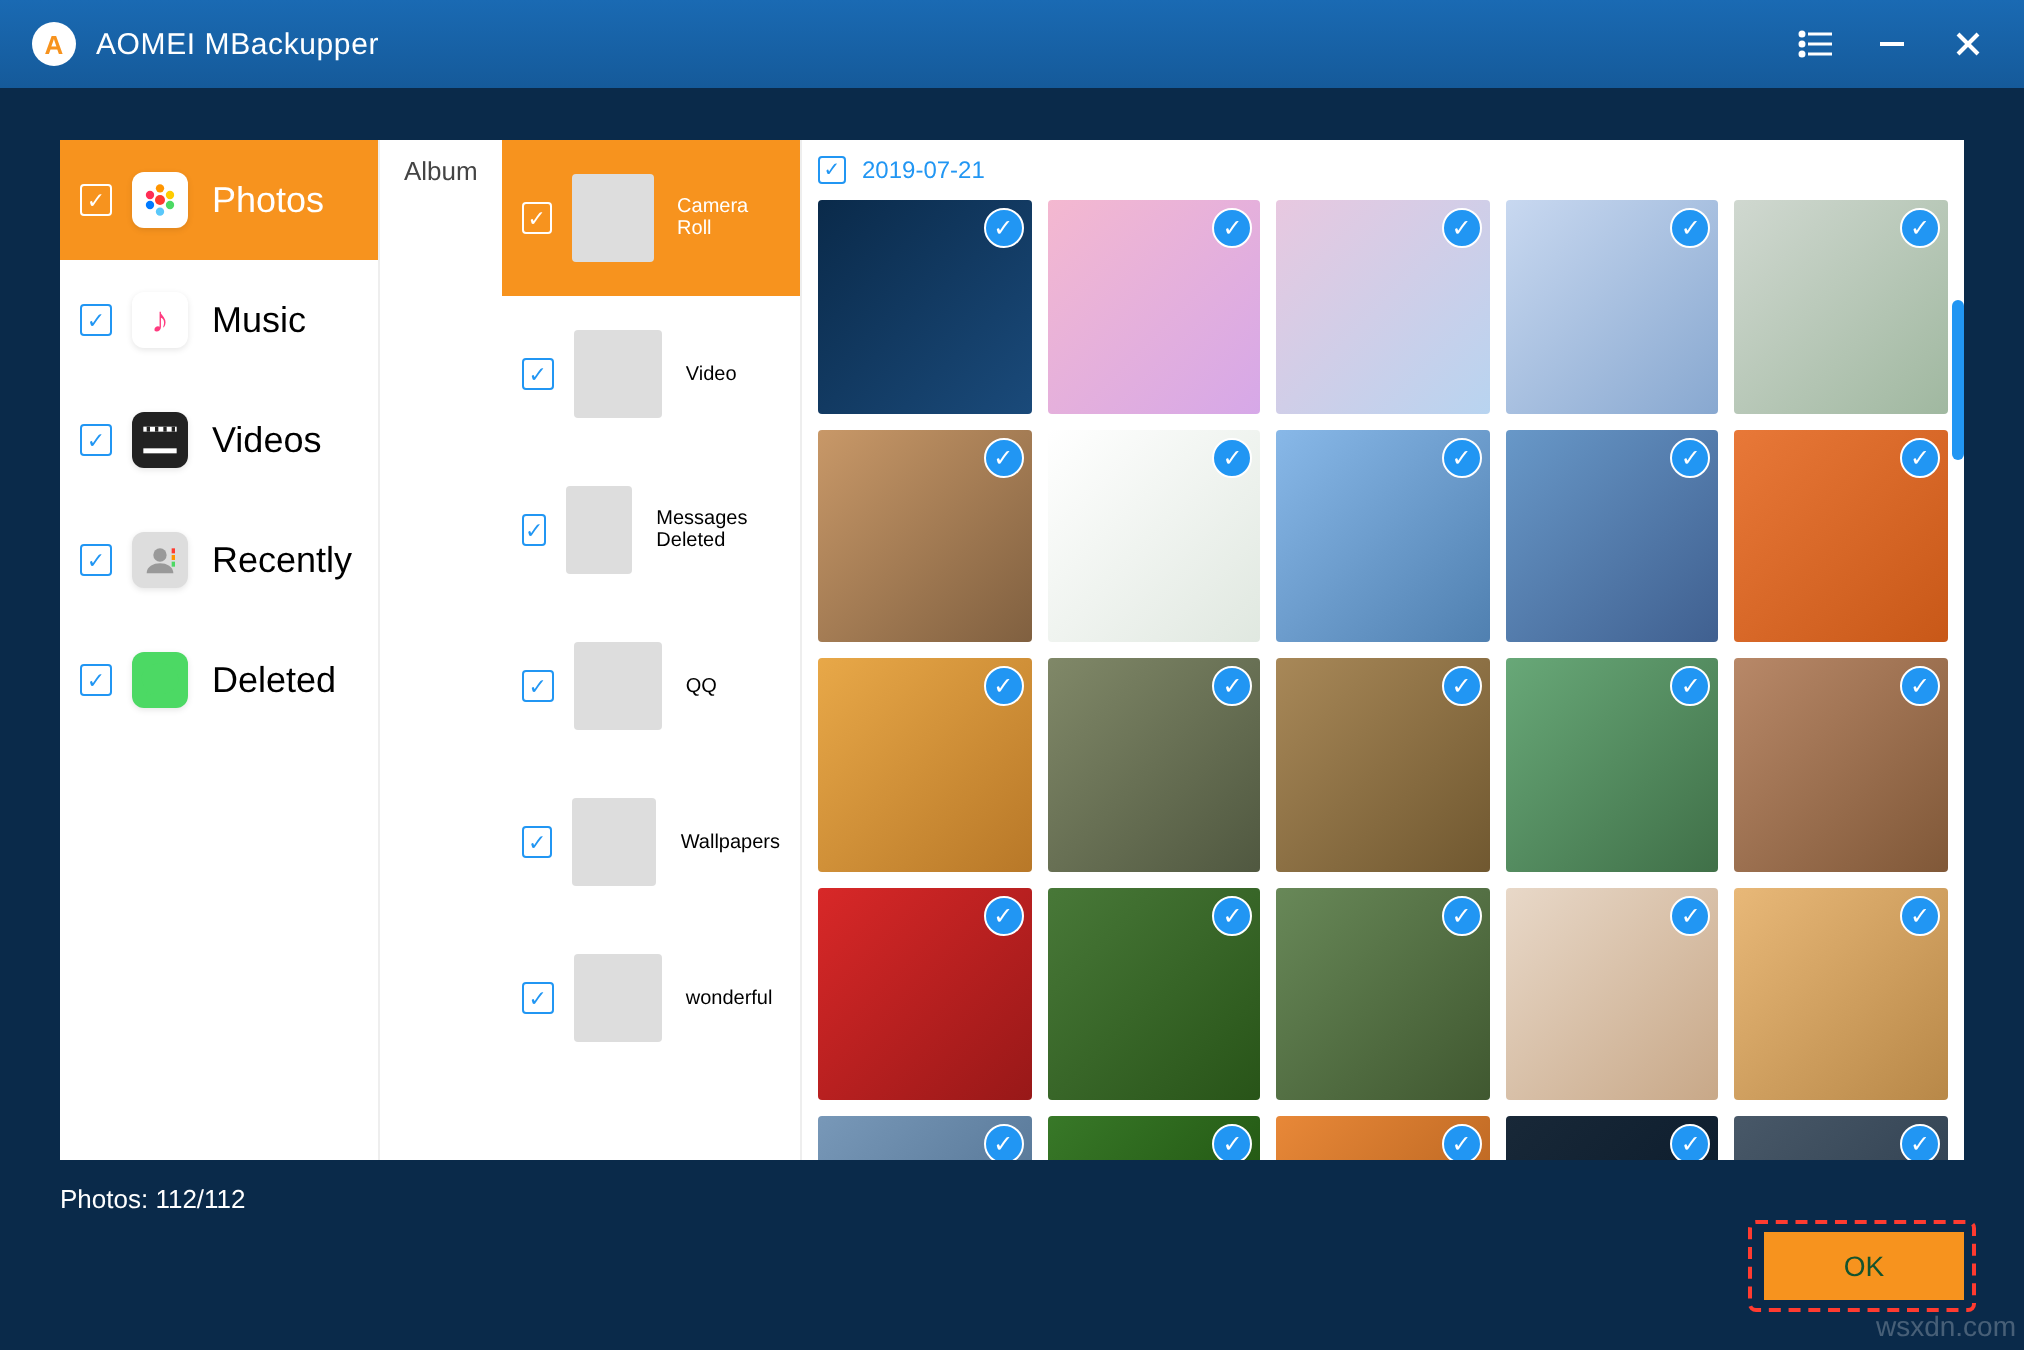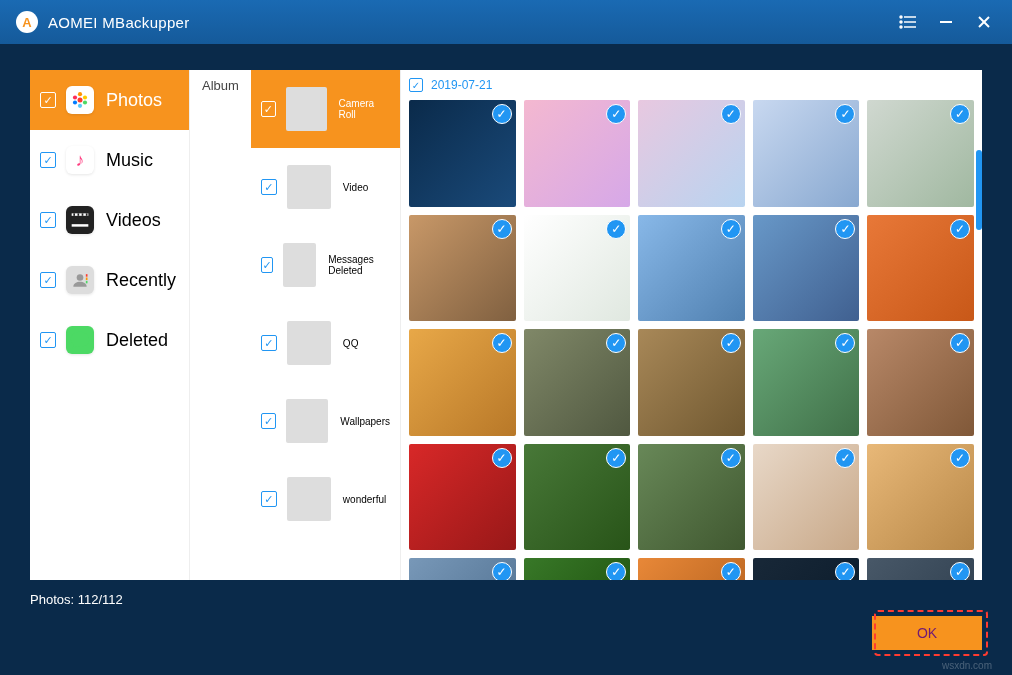--- a/index.html
+++ b/index.html
@@ -33,23 +33,23 @@
 
 .photocol { flex:1; display:flex; flex-direction:column; border-left:1px solid #eee; position:relative; }
 .photocol .datehdr { height:30px; padding:6px 8px; font-size:12px; color:#2196f3; display:flex; align-items:center; }
 .photocol .datehdr .chk { width:14px; height:14px; border:1.5px solid #2196f3; border-radius:2px; display:flex; align-items:center; justify-content:center; color:#2196f3; font-size:10px; margin-right:8px; }
 .photocol .grid { flex:1; padding:0 8px 8px; display:grid; grid-template-columns:repeat(5, 1fr); gap:8px; overflow:hidden; }
 .thumbitem { position:relative; aspect-ratio:1; background:#888; border-radius:2px; }
 .thumbitem .badge { position:absolute; top:4px; right:4px; width:20px; height:20px; border-radius:50%; background:#2196f3; color:#fff; display:flex; align-items:center; justify-content:center; font-size:12px; border:1.5px solid #fff; }
 .photocol .vscroll { position:absolute; right:0; top:80px; width:6px; height:80px; background:#2196f3; border-radius:3px; }
 
 .status { position:absolute; left:30px; bottom:68px; color:#fff; font-size:13px; }
-.okbtn { position:absolute; right:30px; bottom:25px; width:110px; height:34px; background:#f7931e; color:#701a75; font-size:14px; border:none; cursor:pointer; }
+.okbtn { position:absolute; right:30px; bottom:25px; width:100px; height:34px; background:#f7931e; color:#14532d; font-size:14px; border:none; cursor:pointer; }
 .okhighlight { position:absolute; right:24px; bottom:19px; width:114px; height:46px; border:2px dashed #ff3b30; border-radius:4px; pointer-events:none; }
-.watermark { position:absolute; right:20px; bottom:4px; font-size:10px; color:rgba(255,255,255,.25); }
+.watermark { position:absolute; right:4px; bottom:4px; font-size:14px; color:rgba(255,255,255,.25); }
 
 
 .t0{background:linear-gradient(135deg,#0a2a4a,#1a4a7a)} .t1{background:linear-gradient(135deg,#f4b8d0,#d6a8e8)} .t2{background:linear-gradient(135deg,#e8c8e0,#b8d4f0)}
 .t3{background:linear-gradient(135deg,#c8d8f0,#88a8d0)} .t4{background:linear-gradient(135deg,#d0d8d0,#a0b8a0)}
 .t5{background:linear-gradient(135deg,#c89868,#806040)} .t6{background:linear-gradient(135deg,#fff,#e0e8e0)} .t7{background:linear-gradient(135deg,#88b8e8,#5080b0)}
 .t8{background:linear-gradient(135deg,#6898c8,#406090)} .t9{background:linear-gradient(135deg,#e87838,#c85818)}
 .t10{background:linear-gradient(135deg,#e8a848,#b87828)} .t11{background:linear-gradient(135deg,#808868,#505840)} .t12{background:linear-gradient(135deg,#a88858,#705830)}
 .t13{background:linear-gradient(135deg,#68a878,#407048)} .t14{background:linear-gradient(135deg,#b88868,#805838)}
 .t15{background:linear-gradient(135deg,#d82828,#981818)} .t16{background:linear-gradient(135deg,#487838,#285418)} .t17{background:linear-gradient(135deg,#688858,#405830)}
 .t18{background:linear-gradient(135deg,#e8d8c8,#c8a888)} .t19{background:linear-gradient(135deg,#e8b878,#b88848)}

